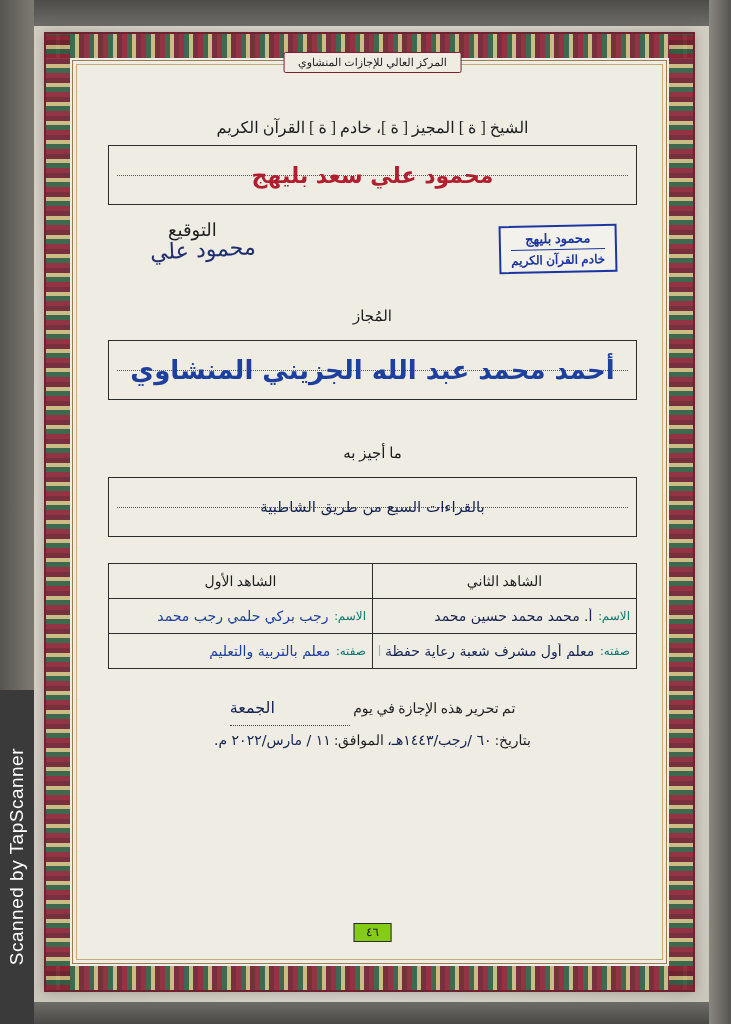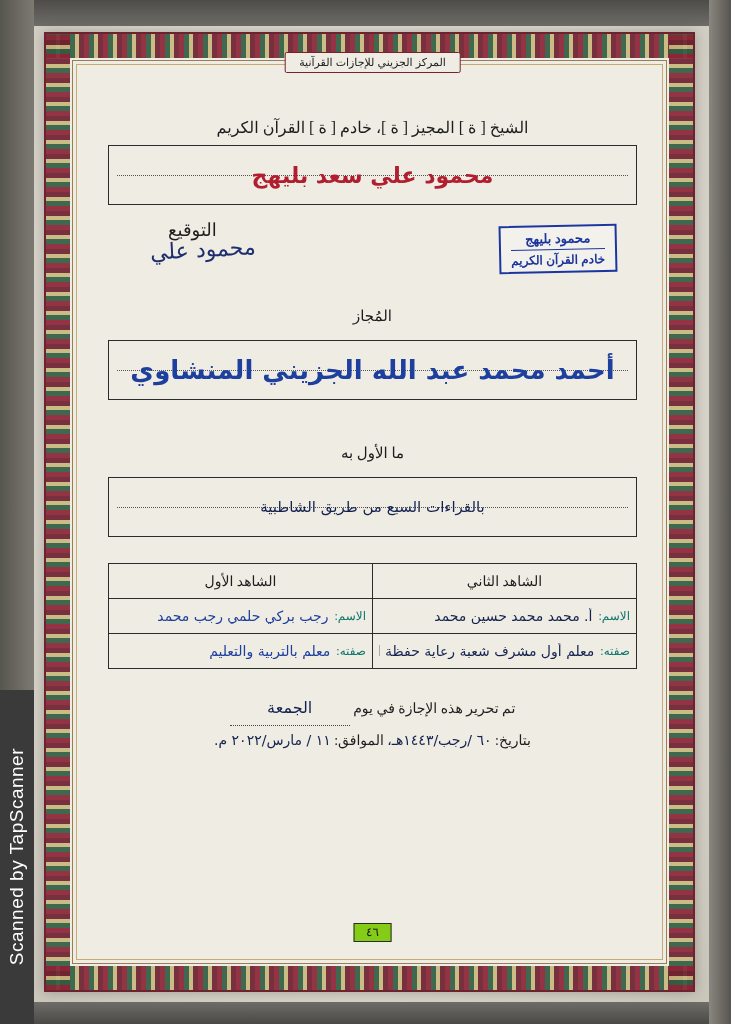--- a/index.html
+++ b/index.html
@@ -151,21 +151,21 @@
     flex:1;font-family:"DejaVu Sans",sans-serif;color:#14224f;font-size:14px;
     overflow:hidden;white-space:nowrap;
   }
   .cell-in .wr.blu{color:#1d3f9e;}
 
   
   #footer{margin-top:22px;text-align:center;font-size:14px;line-height:2.1;}
   #footer .blank{
     display:inline-block;min-width:120px;border-bottom:1px dotted #444;
     font-family:"DejaVu Sans",sans-serif;color:#14224f;font-size:16px;
-    text-align:center;
+    text-align:left;
   }
   #footer .hw{font-family:"DejaVu Sans",sans-serif;color:#14224f;}
 
   
   #pagenum{
     position:absolute;bottom:-4px;left:50%;transform:translateX(-50%);
     border:1px solid #2b2b2b;background:#84cc16;
     padding:1px 12px;font-size:12px;
   }
 
@@ -194,21 +194,21 @@
   <div id="frame">
     <div class="band t"></div>
     <div class="band b"></div>
     <div class="band l"></div>
     <div class="band r"></div>
     <div class="inner-rule"></div>
     <div class="inner-rule2"></div>
 
     <div id="content">
 
-      <div id="header-plaque">المركز الجزيني للإجازات القرآنية</div>
+      <div id="header-plaque">المركز العالي للإجازات المنشاوي</div>
 
       <p class="label-line" style="margin-top:32px;">الشيخ [ ة ] المجيز [ ة ]، خادم [ ة ] القرآن الكريم</p>
 
       <div class="write-box">
         <div class="ruleline"></div>
         <div class="hand red">محمود علي سعد بليهج</div>
       </div>
 
       <div id="sig-row">
         <div id="stamp">
@@ -220,21 +220,21 @@
         <div id="sig-scribble">محمود علي</div>
       </div>
 
       <p class="center-label">المُجاز</p>
 
       <div class="write-box">
         <div class="ruleline"></div>
         <div class="hand blue">أحمد محمد عبد الله الجزيني المنشاوي</div>
       </div>
 
-      <p class="center-label" style="margin-top:44px;">ما الأول به</p>
+      <p class="center-label" style="margin-top:44px;">ما أجيز به</p>
 
       <div class="write-box">
         <div class="ruleline"></div>
         <div class="hand navy">بالقراءات السبع من طريق الشاطبية</div>
       </div>
 
       <table id="witness">
         <thead>
           <tr>
             <th>الشاهد الثاني</th>

